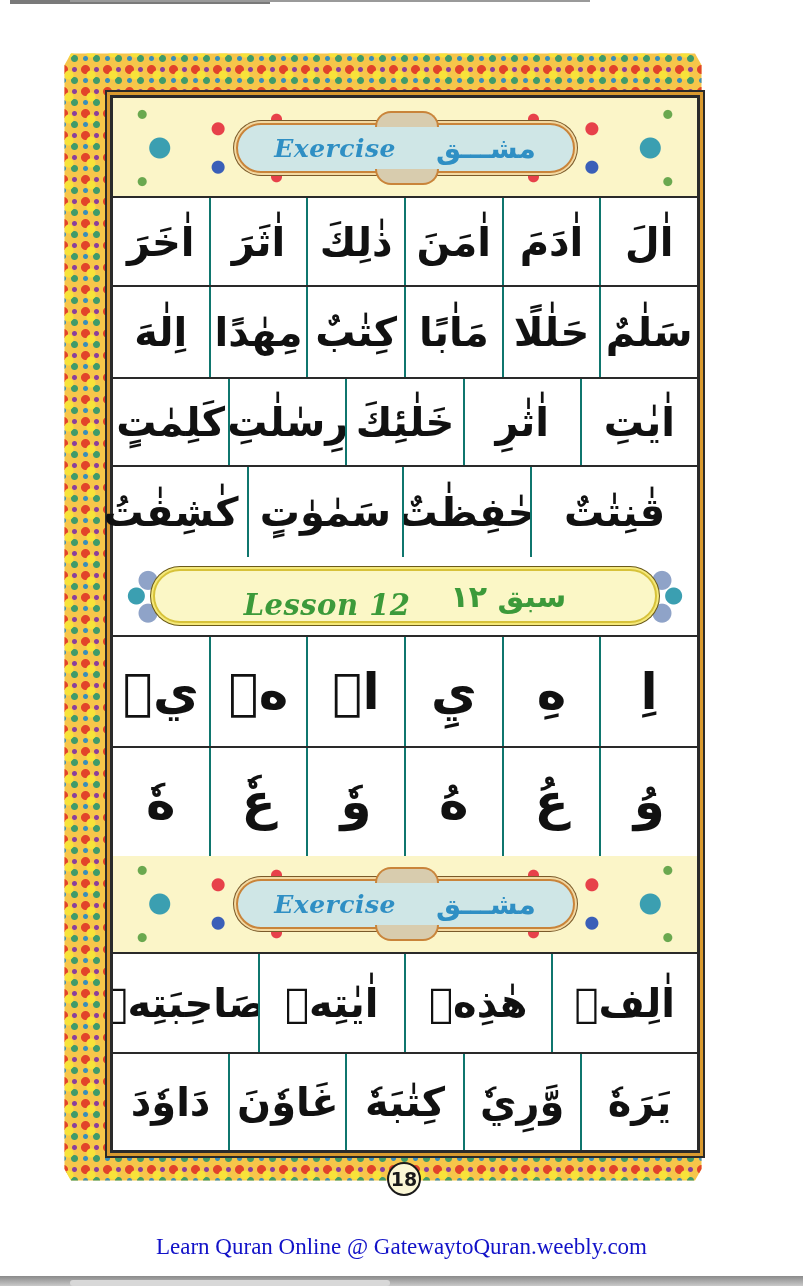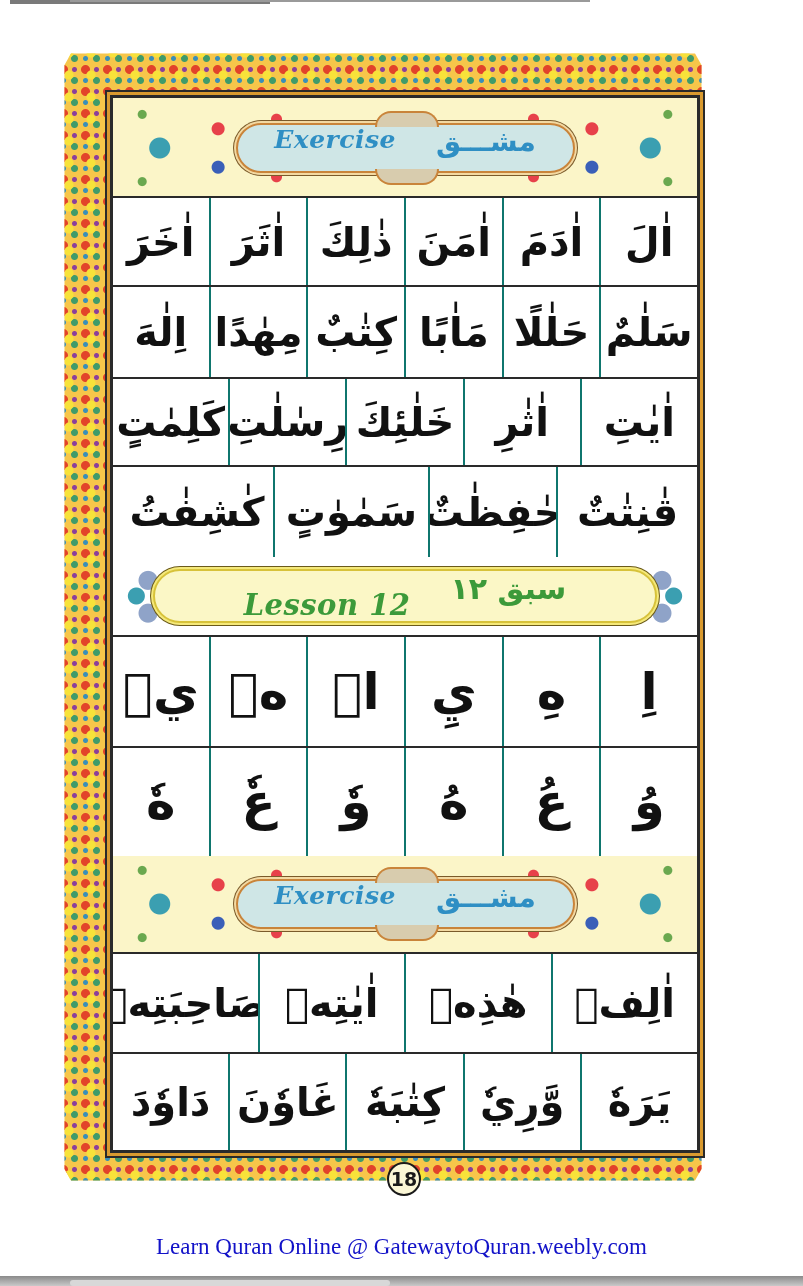--- a/index.html
+++ b/index.html
@@ -63,21 +63,21 @@
       radial-gradient(circle at 6% 72%, #8fa3c8 0 9px, transparent 10px),
       radial-gradient(circle at 94% 72%, #8fa3c8 0 9px, transparent 10px),
       #ffffff; }
   .banner-exercise-2 { top:856px; height:96px; }
   .plaque {
     position:relative; height:46px; width:335px;
     background:#cfe6e6;
     border:2px solid #c9843a;
     border-radius:26px;
     box-shadow: 0 0 0 2px #f3d9a2, 0 0 0 3px #7a5a2a;
-    display:flex; justify-content:center; gap:40px;
+    display:flex; align-items:center; justify-content:center; gap:40px;
   }
   .plaque-lesson {
     width:500px; height:50px; background:#fbf7c6;
     border:2px solid #d7c23a; box-shadow:0 0 0 2px #f5e97a, 0 0 0 3px #6b5a1a;
     border-radius:30px;
   }
   .plaque .en {
     font-family:"DejaVu Serif", serif; font-style:italic; font-weight:bold;
     font-size:25px; color:#2f8fc4; letter-spacing:0.5px;
   }
@@ -209,21 +209,21 @@
       <span class="word">خَلٰئِكَ</span>
     </div>
   <div class="cell">
       <span class="word">رِسٰلٰتِ</span>
     </div>
   <div class="cell">
       <span class="word">كَلِمٰتٍ</span>
     </div>
 </div>
 <div class="grid-row r4">
-  <div class="cell" style="width:141px">
+  <div class="cell" style="width:167px">
       <span class="word">قٰنِتٰتٌ</span>
     </div>
   <div class="cell" style="width:128px">
       <span class="word">حٰفِظٰتٌ</span>
     </div>
   <div class="cell" style="width:155px">
       <span class="word">سَمٰوٰتٍ</span>
     </div>
   <div class="cell" style="width:152px">
       <span class="word">كٰشِفٰتُ</span>

